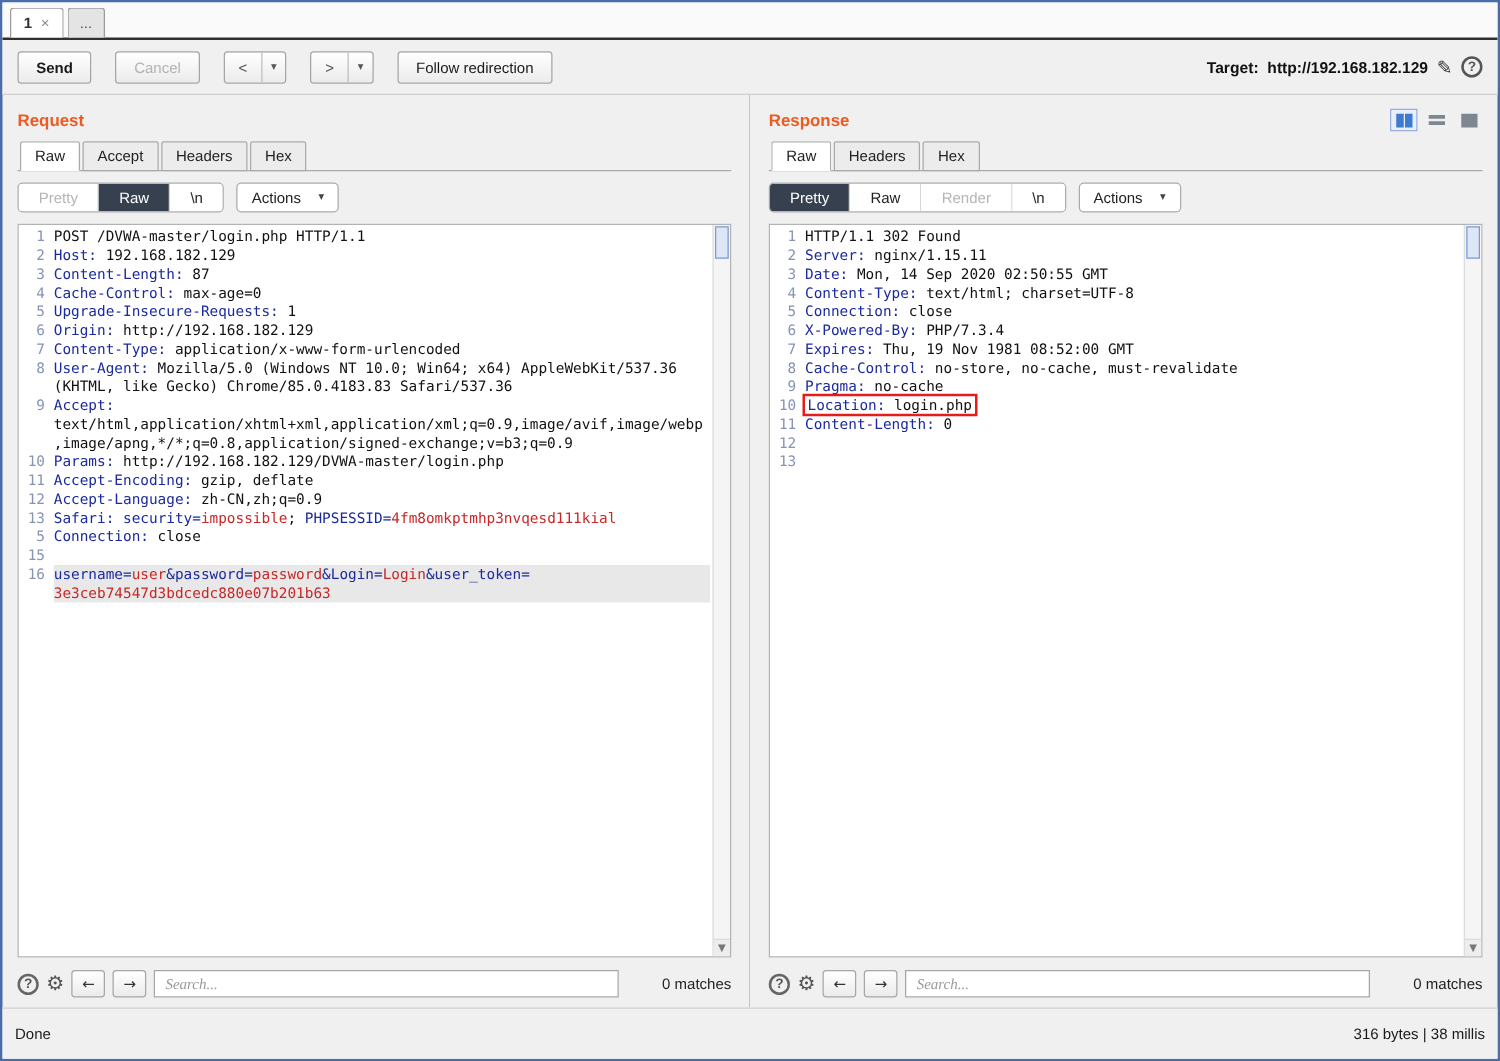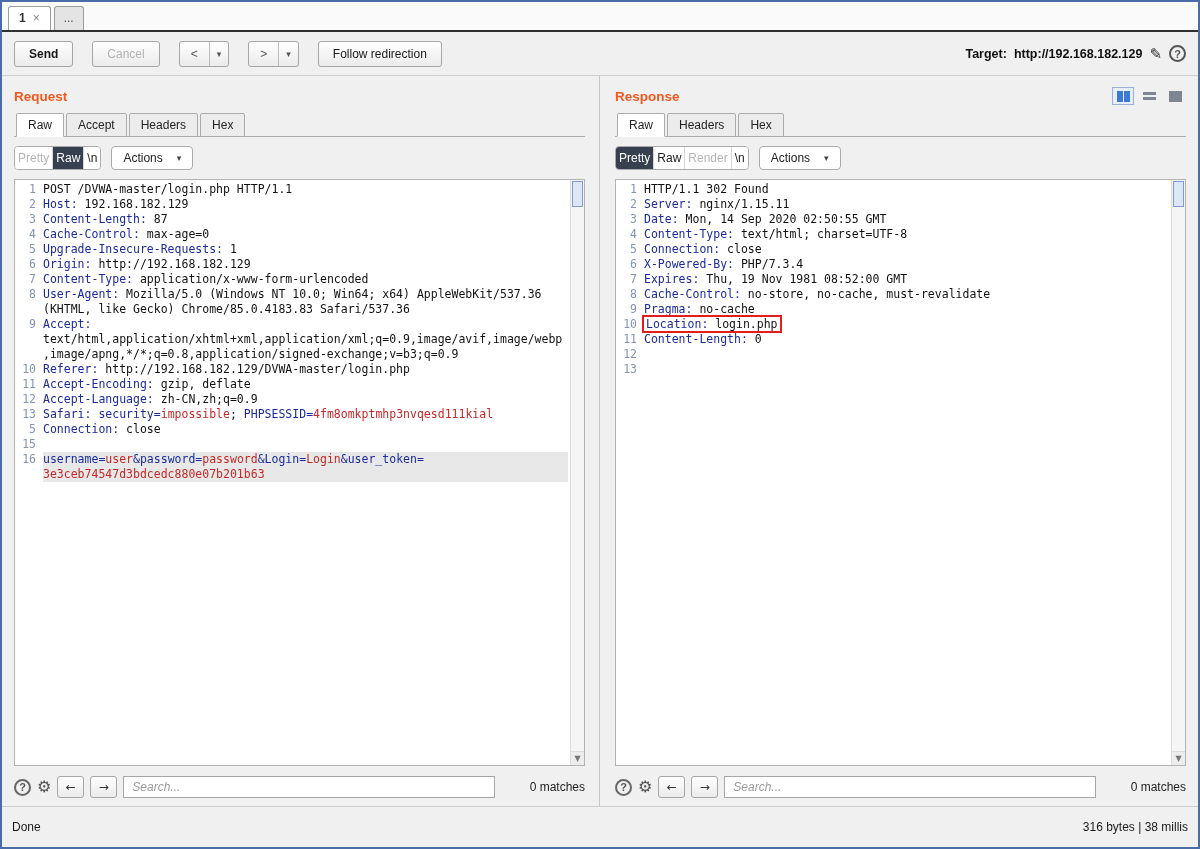--- a/index.html
+++ b/index.html
@@ -43,21 +43,21 @@
   .lc-one span{width:13px;height:11px;background:#7e8691;display:block;}
 
   
   .mtabs{display:flex;align-items:flex-end;margin-top:5px;border-bottom:1px solid #ababab;padding:0 2px;gap:2px;}
   .mtab{border:1px solid #ababab;border-radius:2px 2px 0 0;background:#ececec;padding:4px 11px;font-size:12px;color:#222;margin-bottom:-1px;border-bottom:1px solid #ababab;cursor:default;}
   .mtab-active{background:#fff;border-bottom:1px solid #fff;}
 
   
   .views{display:flex;align-items:center;margin-top:9px;gap:10px;}
   .viewgroup{display:inline-flex;border:1px solid #ababab;border-radius:4px;overflow:hidden;background:#fff;}
-  .seg{padding:4px 3px;font-size:12px;color:#222;border-right:1px solid #d6d6d6;background:#fff;font-family:inherit;cursor:default;}
+  .seg{padding:4px 16px;font-size:12px;color:#222;border-right:1px solid #d6d6d6;background:#fff;font-family:inherit;cursor:default;}
   .seg:last-child{border-right:none;}
   .seg-active{background:#37404f;color:#fff;}
   .seg-disabled{color:#b5b5b5;}
   .actions-btn{display:inline-flex;align-items:center;gap:14px;border:1px solid #ababab;border-radius:4px;background:#fff;padding:4px 11px;font-size:12px;color:#222;cursor:default;}
   .actions-arrow{font-size:9px;color:#444;}
 
   
   .editor{margin-top:9px;flex:1;min-height:0;border:1px solid #b3b3b3;background:#fff;position:relative;overflow:hidden;}
   .code{position:absolute;top:2px;left:2px;right:16px;bottom:2px;overflow:hidden;}
   .line{display:flex;font-family:"DejaVu Sans Mono",monospace;font-size:11.5px;line-height:15px;}
@@ -70,21 +70,21 @@
   .redbox{border:2px solid #e41c1c;padding:0 2px;margin-left:-2px;}
   .vscroll{position:absolute;top:0;right:0;bottom:0;width:14px;background:#f5f5f5;border-left:1px solid #dcdcdc;}
   .vthumb{position:absolute;top:1px;left:1px;right:1px;height:26px;background:#dde6f5;border:1px solid #7d9bd1;}
   .varrow{position:absolute;bottom:0;left:0;right:0;height:14px;display:flex;align-items:center;justify-content:center;font-size:8px;color:#777;border-top:1px solid #dcdcdc;background:#ededed;}
 
   
   .searchrow{margin-top:8px;height:26px;display:flex;align-items:center;gap:6px;}
   .sq{width:17px;height:17px;min-width:17px;border-radius:50%;border:2px solid #666;color:#555;font-size:11px;font-weight:700;display:flex;align-items:center;justify-content:center;}
   .sr-gear{font-size:16px;color:#555;line-height:1;}
   .sr-btn{width:27px;height:22px;border:1px solid #a6a6a6;border-radius:3px;background:linear-gradient(#fff,#ebebeb);font-size:12px;color:#333;display:flex;align-items:center;justify-content:center;font-family:"DejaVu Sans",sans-serif;cursor:default;}
-  .sr-input{flex:1;height:22px;border:1px solid #a6a6a6;padding:0 8px;font-size:12px;font-family:Liberation Sans, sans-serif;color:#a21caf;background:#fff;}
+  .sr-input{flex:1;height:22px;border:1px solid #a6a6a6;padding:0 8px;font-size:12px;font-family:Liberation Serif, serif;color:#a21caf;background:#fff;}
   .sr-input::placeholder{font-style:italic;color:#9a9a9a;}
   .sr-matches{font-size:12px;color:#222;white-space:nowrap;margin-left:4px;padding-left:25px;}
 
   
   .statusbar{height:41px;border-top:1px solid #cfcfcf;display:flex;align-items:center;justify-content:space-between;padding:0 10px;font-size:12px;color:#1a1a1a;background:#f0f0f0;}
 </style>
 </head>
 <body>
 
 <div class="app">
@@ -174,21 +174,21 @@
             <div class="line">
               <span class="num">8</span>
               <span class="text"><span class="seg-name">User-Agent:</span><wbr><span class="seg-plain"> Mozilla/5.0 (Windows NT 10.0; Win64; x64) AppleWebKit/537.36 (KHTML, like Gecko) Chrome/85.0.4183.83 Safari/537.36</span><wbr></span>
             </div>
             <div class="line">
               <span class="num">9</span>
               <span class="text"><span class="seg-name">Accept:</span><wbr><span class="seg-plain"> text/html,application/xhtml+xml,application/xml;q=0.9,image/avif,image/webp,image/apng,*/*;q=0.8,application/signed-exchange;v=b3;q=0.9</span><wbr></span>
             </div>
             <div class="line">
               <span class="num">10</span>
-              <span class="text"><span class="seg-name">Referer:</span><wbr><span class="seg-plain"> http://192.168.182.129/DVWA-master/login.php</span><wbr></span>
+              <span class="text"><span class="seg-name">Params:</span><wbr><span class="seg-plain"> http://192.168.182.129/DVWA-master/login.php</span><wbr></span>
             </div>
             <div class="line">
               <span class="num">11</span>
               <span class="text"><span class="seg-name">Accept-Encoding:</span><wbr><span class="seg-plain"> gzip, deflate</span><wbr></span>
             </div>
             <div class="line">
               <span class="num">12</span>
               <span class="text"><span class="seg-name">Accept-Language:</span><wbr><span class="seg-plain"> zh-CN,zh;q=0.9</span><wbr></span>
             </div>
             <div class="line">

